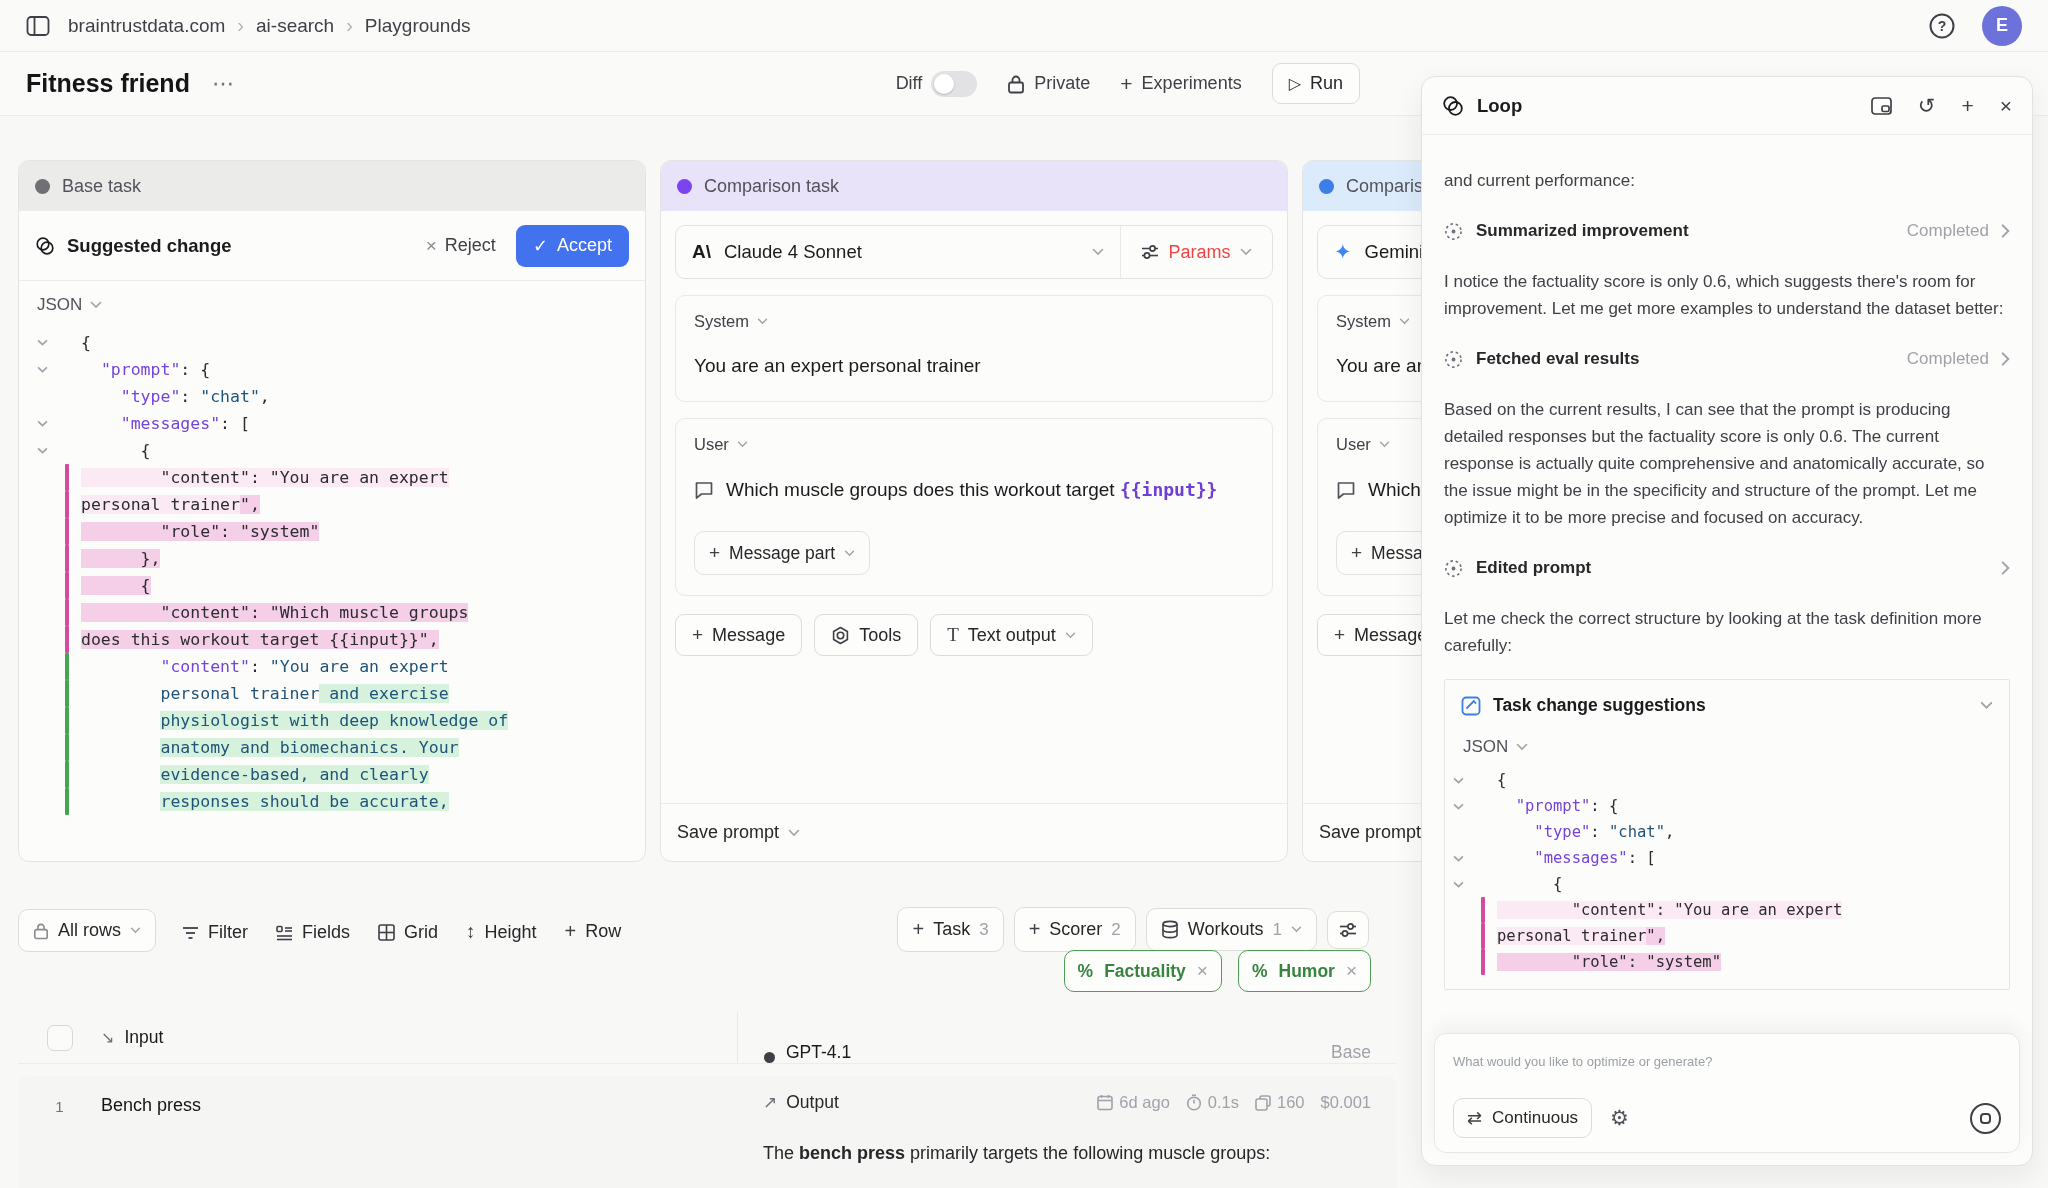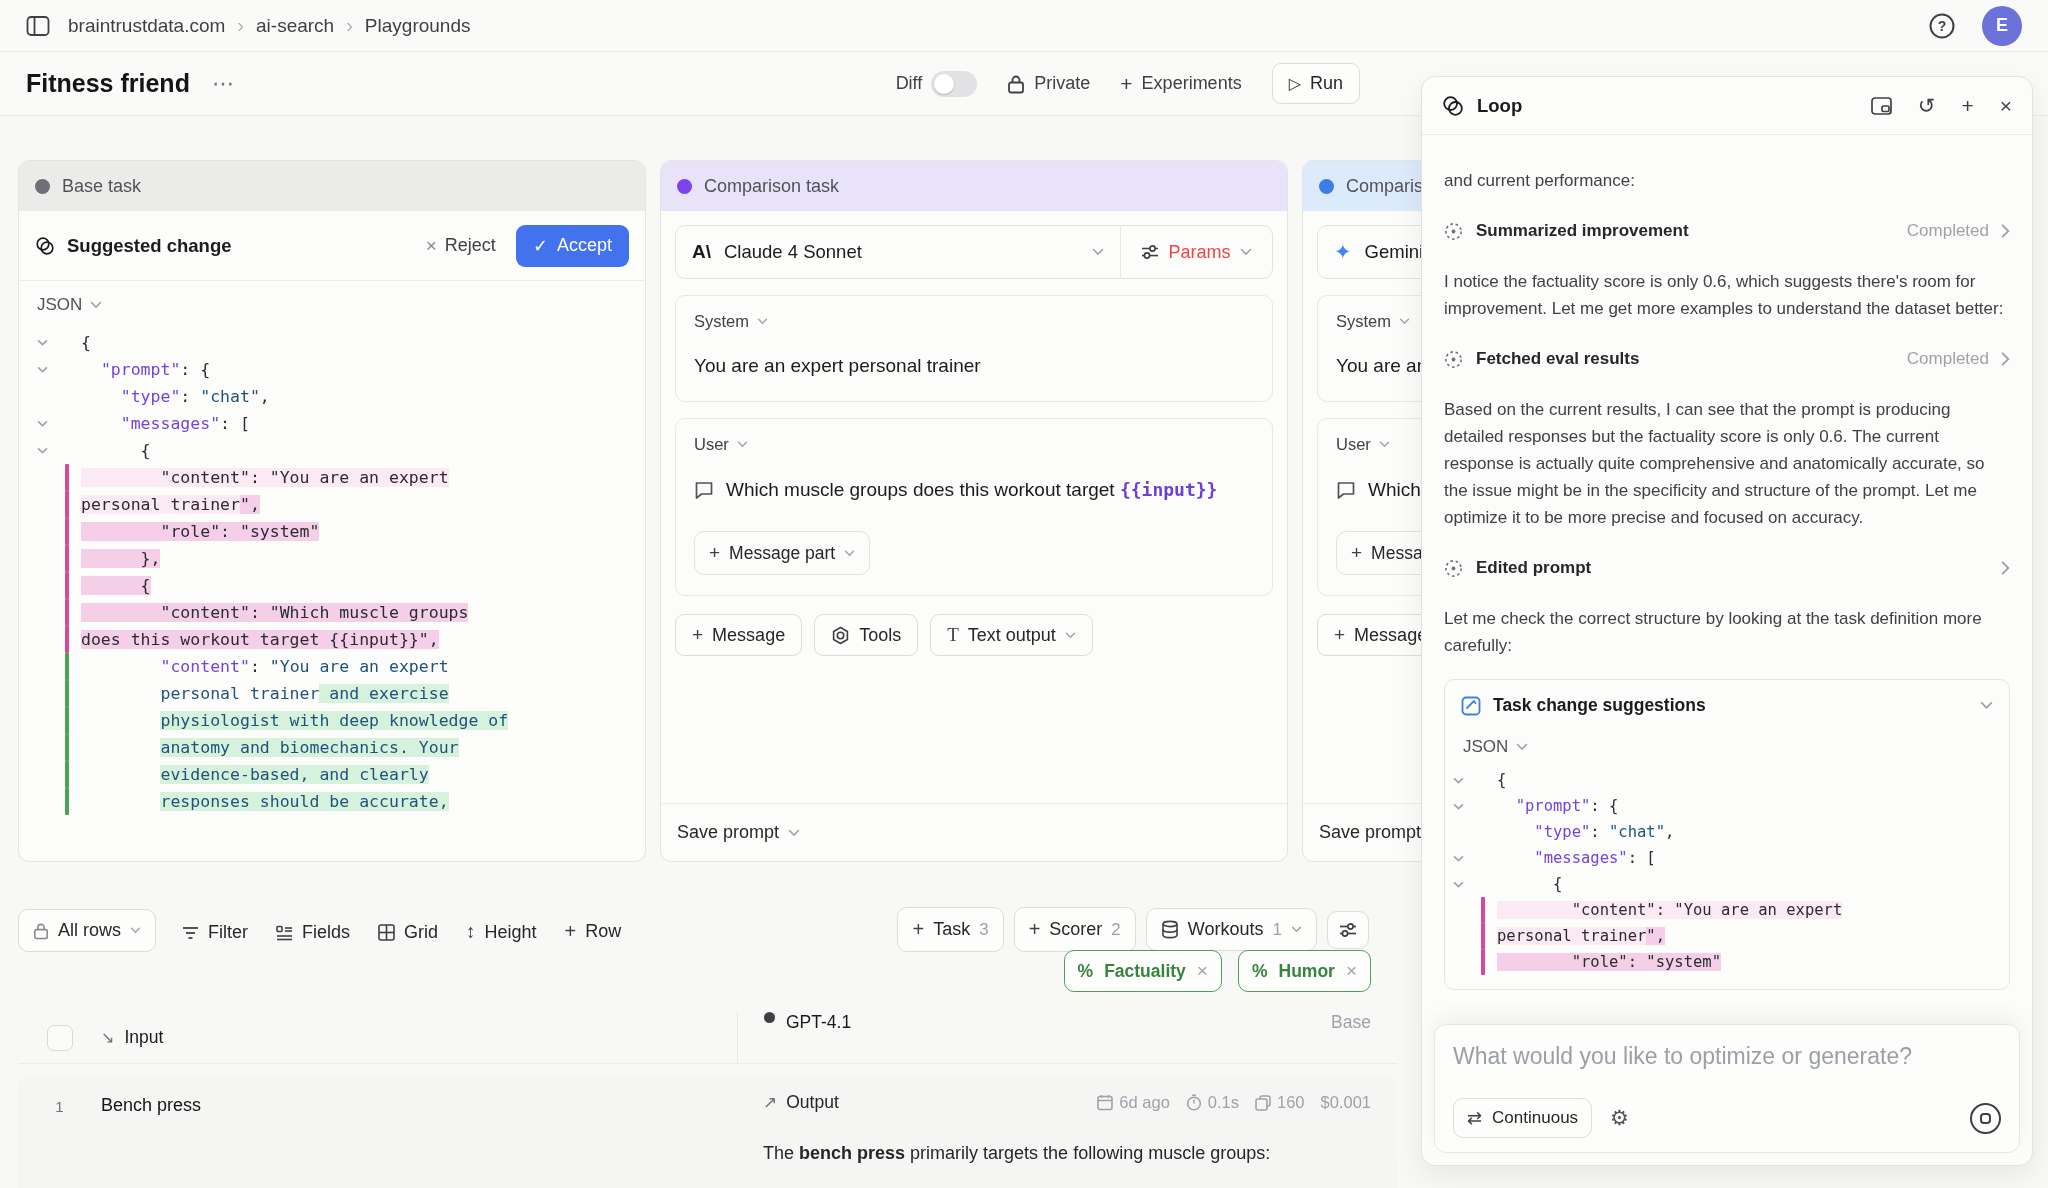--- a/index.html
+++ b/index.html
@@ -77,21 +77,21 @@
   
   .chips{position:absolute;top:950px;left:18px;width:1379px;display:flex;justify-content:flex-end;gap:16px;padding-right:26px}
   .chip{display:flex;align-items:center;gap:11px;border:1.5px solid #4e9e57;border-radius:10px;padding:9px 13px;font-size:17.5px;font-weight:700;color:#38843f;background:#fdfdfc}
   .chip .x{color:#a1a1aa;font-weight:400;font-size:19px}
   
   .table{position:absolute;top:1012px;left:18px;width:1379px}
   .thead{display:flex;align-items:center;height:52px;border-bottom:1px solid #ececea}
   .cb{width:26px;height:26px;border:1px solid #d8d8d6;border-radius:7px;background:#fbfbfa;margin:0 28px 0 29px;flex:none}
   .th-input{flex:0 0 636px;display:flex;align-items:center;gap:10px;font-size:17.5px;color:#1b1b1e}
   .sort-ic{color:#71717a;font-size:16px}
-  .th-output{flex:1;display:flex;align-items:flex-start;gap:11px;border-left:1px solid #e8e8e6;height:100%;padding:0 26px;font-size:17.5px;color:#1b1b1e}
+  .th-output{flex:1;display:flex;align-items:flex-end;gap:11px;border-left:1px solid #e8e8e6;height:100%;padding:0 26px;font-size:17.5px;color:#1b1b1e}
   .mdot{width:11px;height:11px;border-radius:50%;background:#3f3f46}
   .base-lbl{margin-left:auto;color:#a1a1aa}
   .trow{display:flex;margin-top:12px;background:#f5f5f4;border-radius:10px;padding:16px 0;height:130px;overflow:hidden}
   .row-num{width:83px;flex:none;text-align:center;font-size:15px;color:#71717a;padding-top:6px}
   .row-input{flex:0 0 636px;font-size:18px;color:#151517;padding-top:3px}
   .row-output{flex:1;padding:0 26px}
   .out-head{display:flex;align-items:center;gap:9px;font-size:17.5px;color:#27272a}
   .out-arrow{color:#71717a;font-size:17px}
   .out-meta{margin-left:auto;display:flex;align-items:center;gap:16px;color:#a1a1aa;font-size:16.5px}
   .meta-item{display:flex;align-items:center;gap:6px}
@@ -100,29 +100,29 @@
   .loop{position:absolute;left:1421px;top:76px;width:612px;height:1090px;background:#fcfcfb;border:1px solid #e2e2e0;border-radius:14px;box-shadow:0 10px 30px rgba(0,0,0,.07);display:flex;flex-direction:column;overflow:hidden;z-index:5}
   .loop-head{height:58px;flex:none;display:flex;align-items:center;gap:13px;padding:0 20px;border-bottom:1px solid #ececea}
   .loop-title{font-size:18.5px;font-weight:700;color:#1b1b1e}
   .loop-actions{margin-left:auto;display:flex;align-items:center;gap:26px;color:#3f3f46}
   .ic-txt{font-size:21px;color:#3f3f46;line-height:1}
   .loop-body{flex:1;padding:14px 22px 0;overflow:hidden;position:relative}
   .lp{font-size:17px;line-height:27px;color:#3f3f46;margin:18px 0}
   .lstep{display:flex;align-items:center;gap:13px;margin:27px 0}
   .slab{font-size:17px;font-weight:700;color:#27272a}
   .sstat{margin-left:auto;font-size:17px;color:#a1a1aa;display:flex;align-items:center;gap:12px}
-  .sg-card{margin-top:20px;border:1px solid #e5e5e3;border-radius:10px;background:#fcfcfb}
+  .sg-card{margin-top:20px;border:1px solid #e5e5e3;border-radius:2px;background:#fcfcfb}
   .sg-head{display:flex;align-items:center;gap:12px;padding:15px 16px}
   .sg-title{font-size:17.5px;font-weight:700;color:#1b1b1e}
   .sg-chv{margin-left:auto}
   .sg-body{padding:6px 10px 14px 8px}
   .sg-body .cl{font-size:15.5px;line-height:26px}
   .sg-body .lang-row{padding-left:10px;margin-bottom:10px}
   .dock{position:absolute;left:12px;right:12px;bottom:12px;background:#fdfdfc;border:1px solid #e6e6e4;border-radius:12px;box-shadow:0 -8px 20px rgba(0,0,0,.05);padding:18px 18px 14px;z-index:6}
-  .dock-input{width:100%;border:none;outline:none;background:none;font-size:23px;color:#27272a;font-family:"Liberation Sans",sans-serif}
+  .dock-input{width:100%;border:none;outline:none;background:none;font-size:13px;color:#27272a;font-family:"Liberation Sans",sans-serif}
   .dock-input::placeholder{color:#9aa0a6}
   .dock-row{display:flex;align-items:center;margin-top:28px}
   .cont-btn{display:flex;align-items:center;gap:10px;border:1px solid #dcdcd9;border-radius:10px;background:#fdfdfc;padding:8px 13px;font-size:17px;color:#27272a}
   .gear{font-size:21px;color:#52525b;margin-left:18px}
   .stopbtn{margin-left:auto;width:31px;height:31px;border-radius:50%;border:2.5px solid #3f3f46;display:flex;align-items:center;justify-content:center;background:none}
   .stopbtn i{display:block;width:11px;height:11px;border:2.5px solid #3f3f46;border-radius:4px}
 </style>
 </head>
 <body>
 

